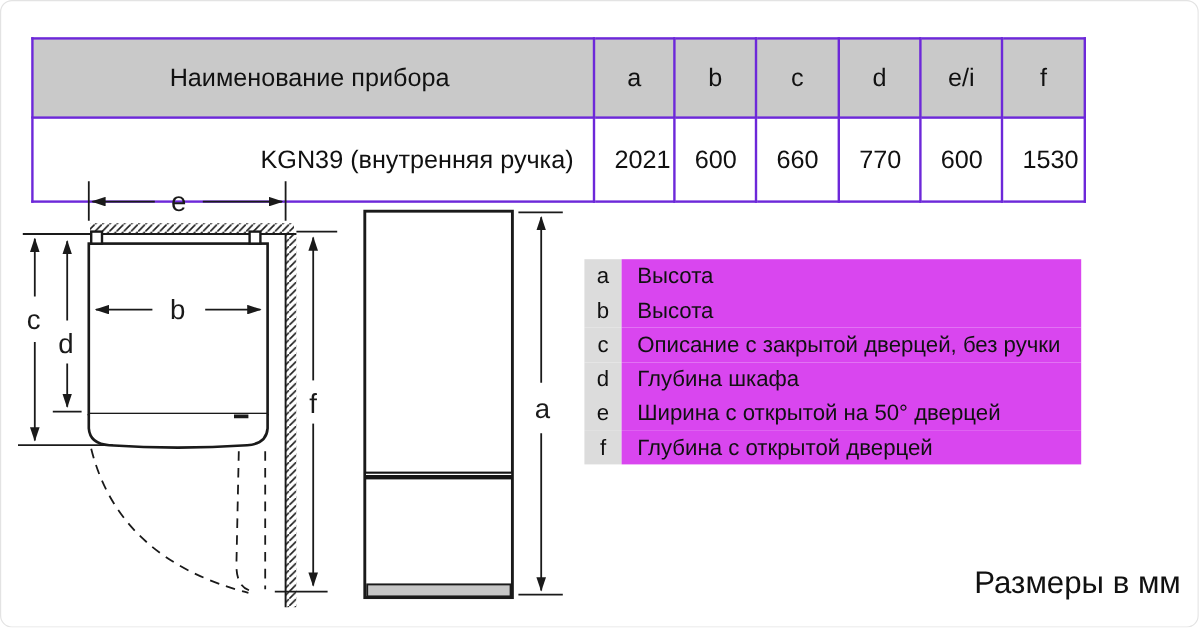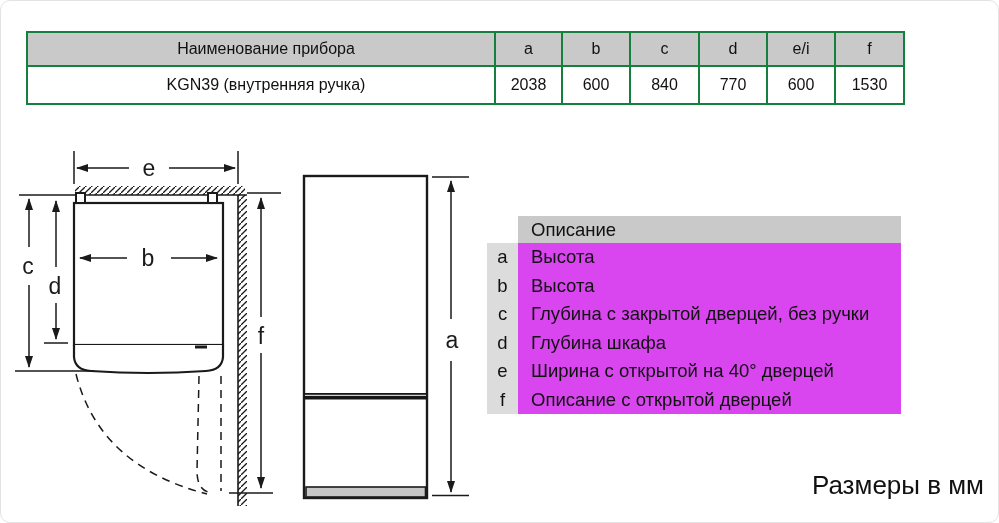--- a/index.html
+++ b/index.html
@@ -7,25 +7,25 @@
     position:relative;width:999px;height:523px;background:#fff;
     font-family:"Liberation Sans", sans-serif;color:#111;overflow:hidden;
     border:1px solid #e3e3e3;border-radius:10px;box-sizing:border-box;
   }
   
   #dims-table{
     position:absolute;left:25px;top:30px;width:877px;
     border-collapse:collapse;table-layout:fixed;
   }
   #dims-table td{
-    border:2px solid #15803d;font-size:16px;line-height:1;
-    padding:0;vertical-align:middle;background:#fff;white-space:nowrap;
+    border:2px solid #6d28d9;font-size:21px;line-height:1;
+    padding:16px;vertical-align:middle;background:#fff;white-space:nowrap;
   }
   #dims-table tr.hdr td{background:#c9c9c9;height:32px;text-align:center;}
-  #dims-table tr.val td{height:36px;text-align:center;}
+  #dims-table tr.val td{height:36px;text-align:right;}
   #dims-table td.name{text-align:left;padding-left:10px;}
   
   #legend{position:absolute;left:486px;top:215px;width:414px;font-size:18.5px;}
   .lg-row{display:flex;height:28.5px;align-items:center;}
   .lg-row.lg-head{height:27px;}
   .lg-key{width:31px;flex:0 0 31px;height:100%;display:flex;align-items:center;
           justify-content:center;background:#dcdcdc;}
   .lg-head .lg-key{background:transparent;}
   .lg-desc{flex:1;height:100%;display:flex;align-items:center;
            background:#d946ef;padding-left:13px;}
@@ -59,23 +59,23 @@
       <td class="name">Наименование прибора</td>
       <td>a</td>
       <td>b</td>
       <td>c</td>
       <td>d</td>
       <td>e/i</td>
       <td>f</td>
     </tr>
     <tr class="val">
       <td class="name">KGN39 (внутренняя ручка)</td>
-      <td>2038</td>
+      <td>2021</td>
       <td>600</td>
-      <td>840</td>
+      <td>660</td>
       <td>770</td>
       <td>600</td>
       <td>1530</td>
     </tr>
   </tbody>
     </table>
 
   <svg id="drawing" width="480" height="393" viewBox="0 130 480 393">
     <defs>
       <marker id="arr" viewBox="0 0 12 8" refX="11" refY="4" markerWidth="12" markerHeight="8" markerUnits="userSpaceOnUse" orient="auto">
@@ -152,45 +152,41 @@
     <g>
       <line class="dim" x1="431" y1="176" x2="468" y2="176"></line>
       <line class="dim" x1="431" y1="494.5" x2="468" y2="494.5"></line>
       <line class="dim" x1="450" y1="318" x2="450" y2="180" marker-end="url(#arr)"></line>
       <line class="dim" x1="450" y1="360" x2="450" y2="491" marker-end="url(#arr)"></line>
       <text class="dimlabel" x="451" y="347" text-anchor="middle" font-size="25">a</text>
     </g>
   </svg>
 
   <div id="legend">
-    <div class="lg-row lg-head">
-      <div class="lg-key"></div>
-      <div class="lg-desc">Описание</div>
-    </div>
     <div class="lg-row">
       <div class="lg-key">a</div>
       <div class="lg-desc">Высота</div>
     </div>
     <div class="lg-row">
       <div class="lg-key">b</div>
       <div class="lg-desc">Высота</div>
     </div>
     <div class="lg-row">
       <div class="lg-key">c</div>
-      <div class="lg-desc">Глубина с закрытой дверцей, без ручки</div>
+      <div class="lg-desc">Описание с закрытой дверцей, без ручки</div>
     </div>
     <div class="lg-row">
       <div class="lg-key">d</div>
       <div class="lg-desc">Глубина шкафа</div>
     </div>
     <div class="lg-row">
       <div class="lg-key">e</div>
-      <div class="lg-desc">Ширина с открытой на 40° дверцей</div>
+      <div class="lg-desc">Ширина с открытой на 50° дверцей</div>
     </div>
     <div class="lg-row">
       <div class="lg-key">f</div>
-      <div class="lg-desc">Описание с открытой дверцей</div>
+      <div class="lg-desc">Глубина с открытой дверцей</div>
     </div>
   </div>
 
   <div id="units-note">Размеры в мм</div>
 
 </div>
 
 </body></html>

